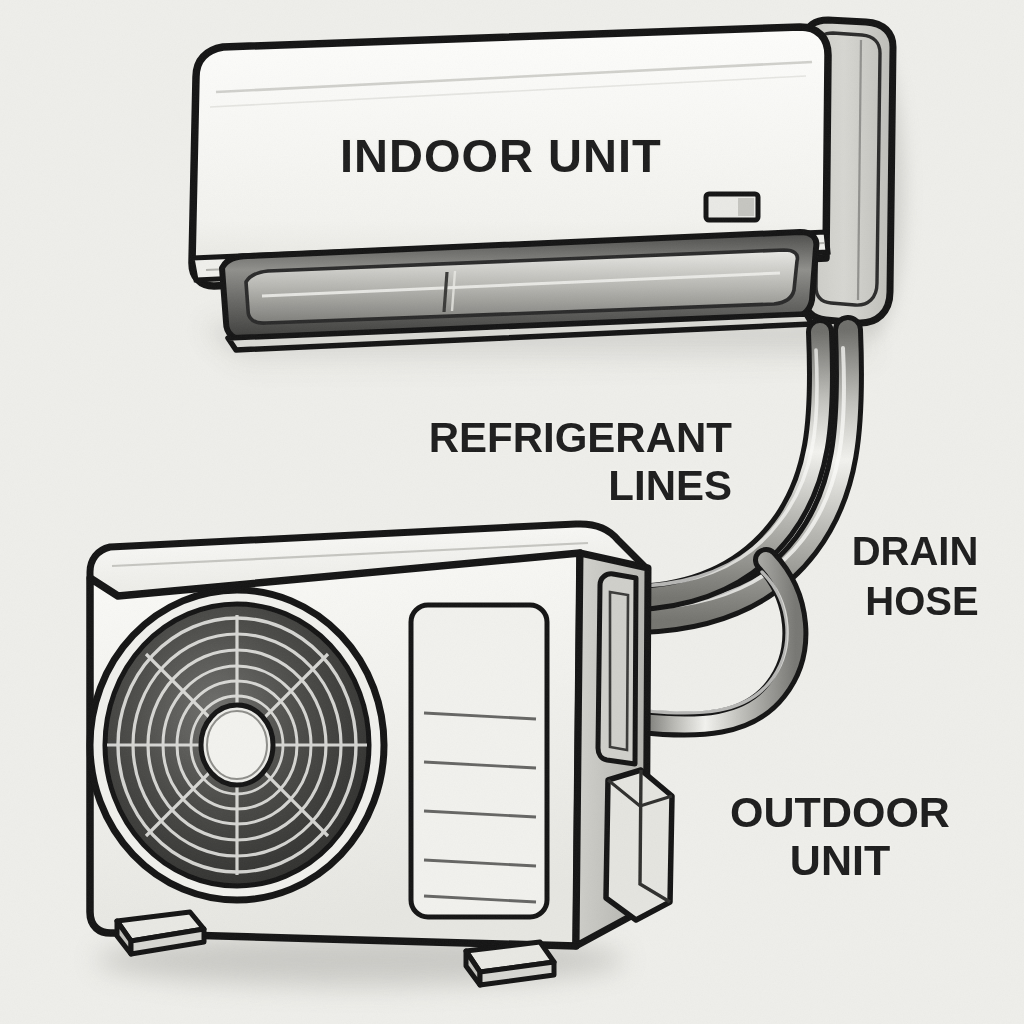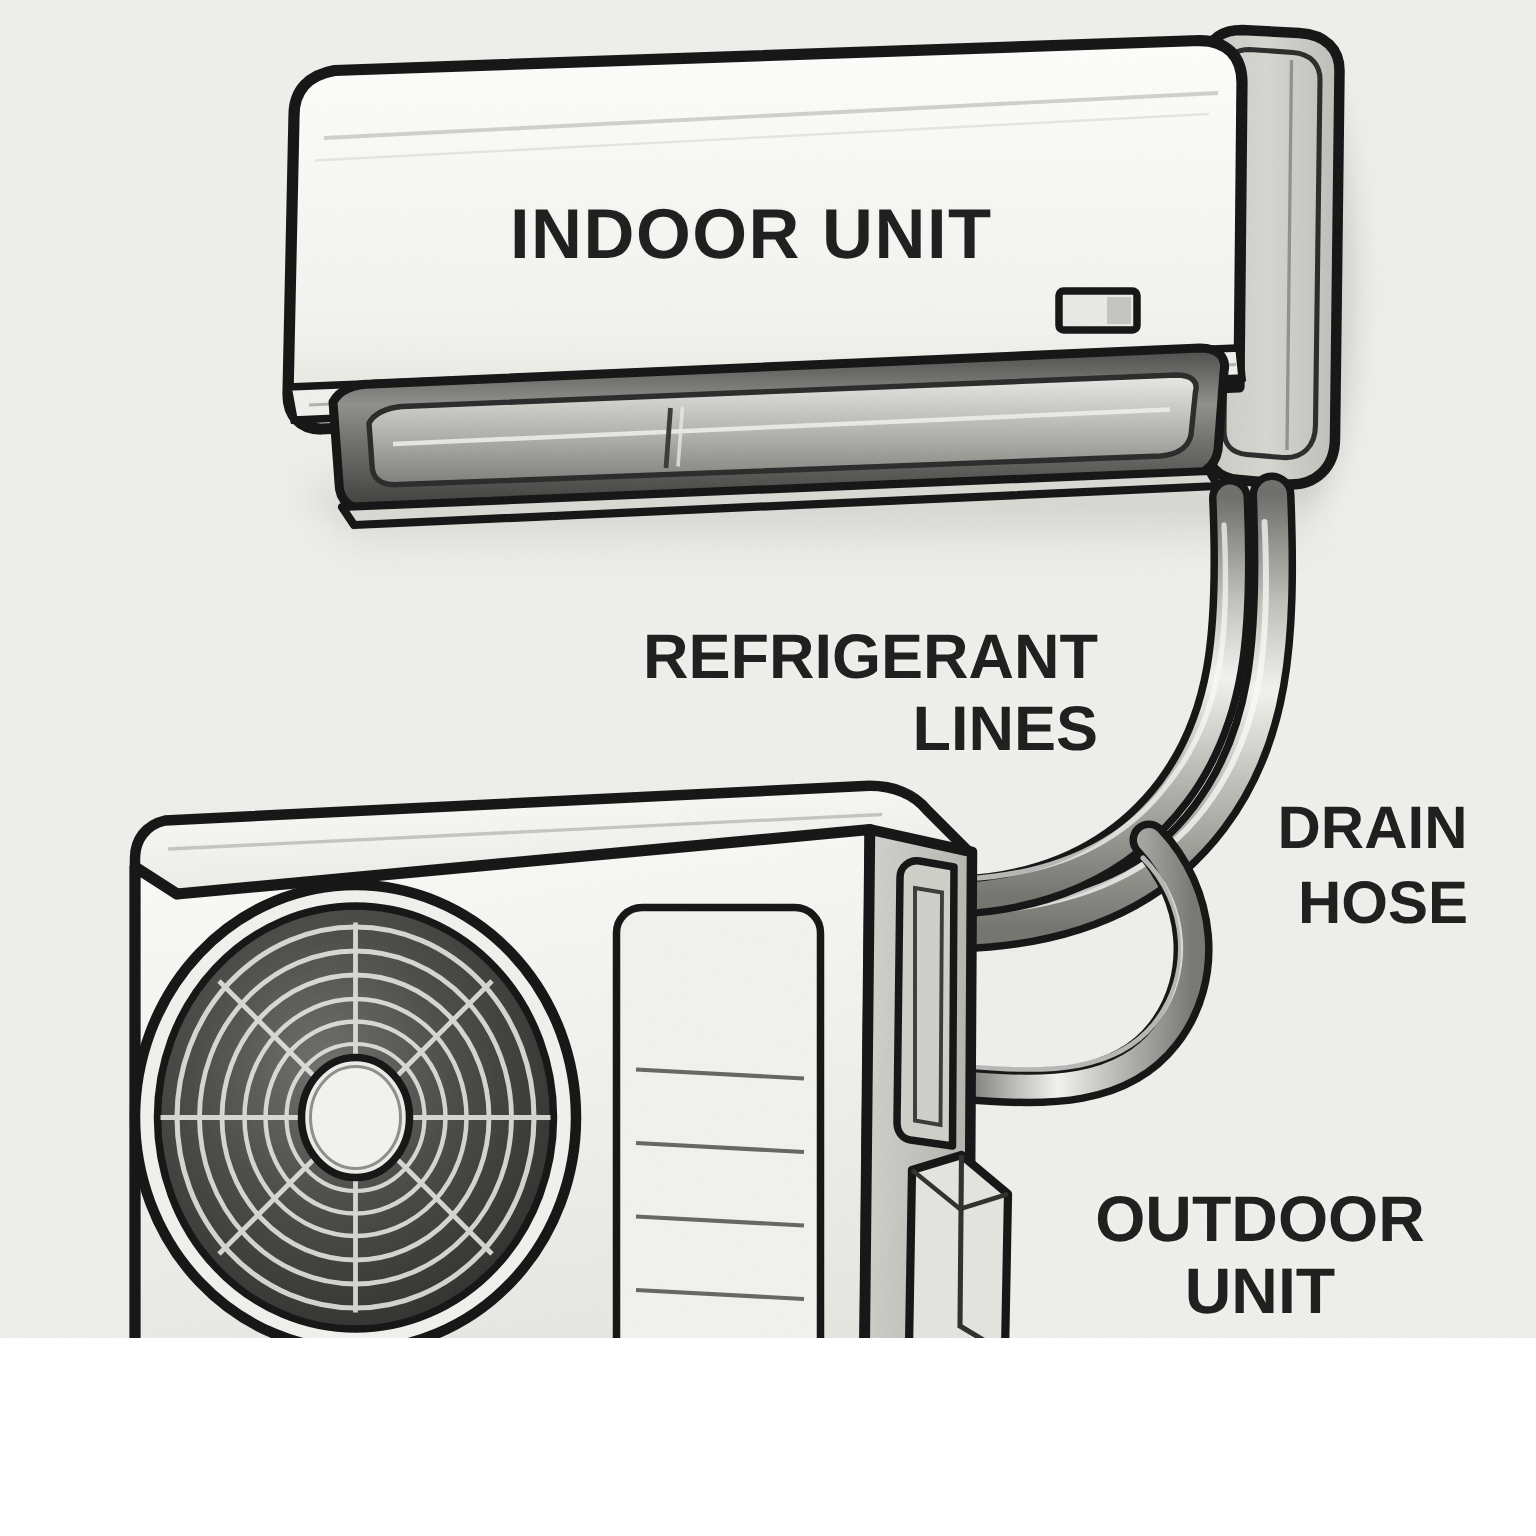--- a/index.html
+++ b/index.html
@@ -3,21 +3,21 @@
 <meta charset="utf-8">
 <style>
   html, body {
     margin: 0;
     padding: 0;
     background: #ffffff;
   }
   #scene {
     position: relative;
     width: 1024px;
-    height: 892px;
+    height: 1024px;
     overflow: hidden;
     font-family: "Liberation Sans", sans-serif;
   }
   #scene svg { display: block; }
 </style>
 </head>
 <body>
 
 <div id="scene">
 

